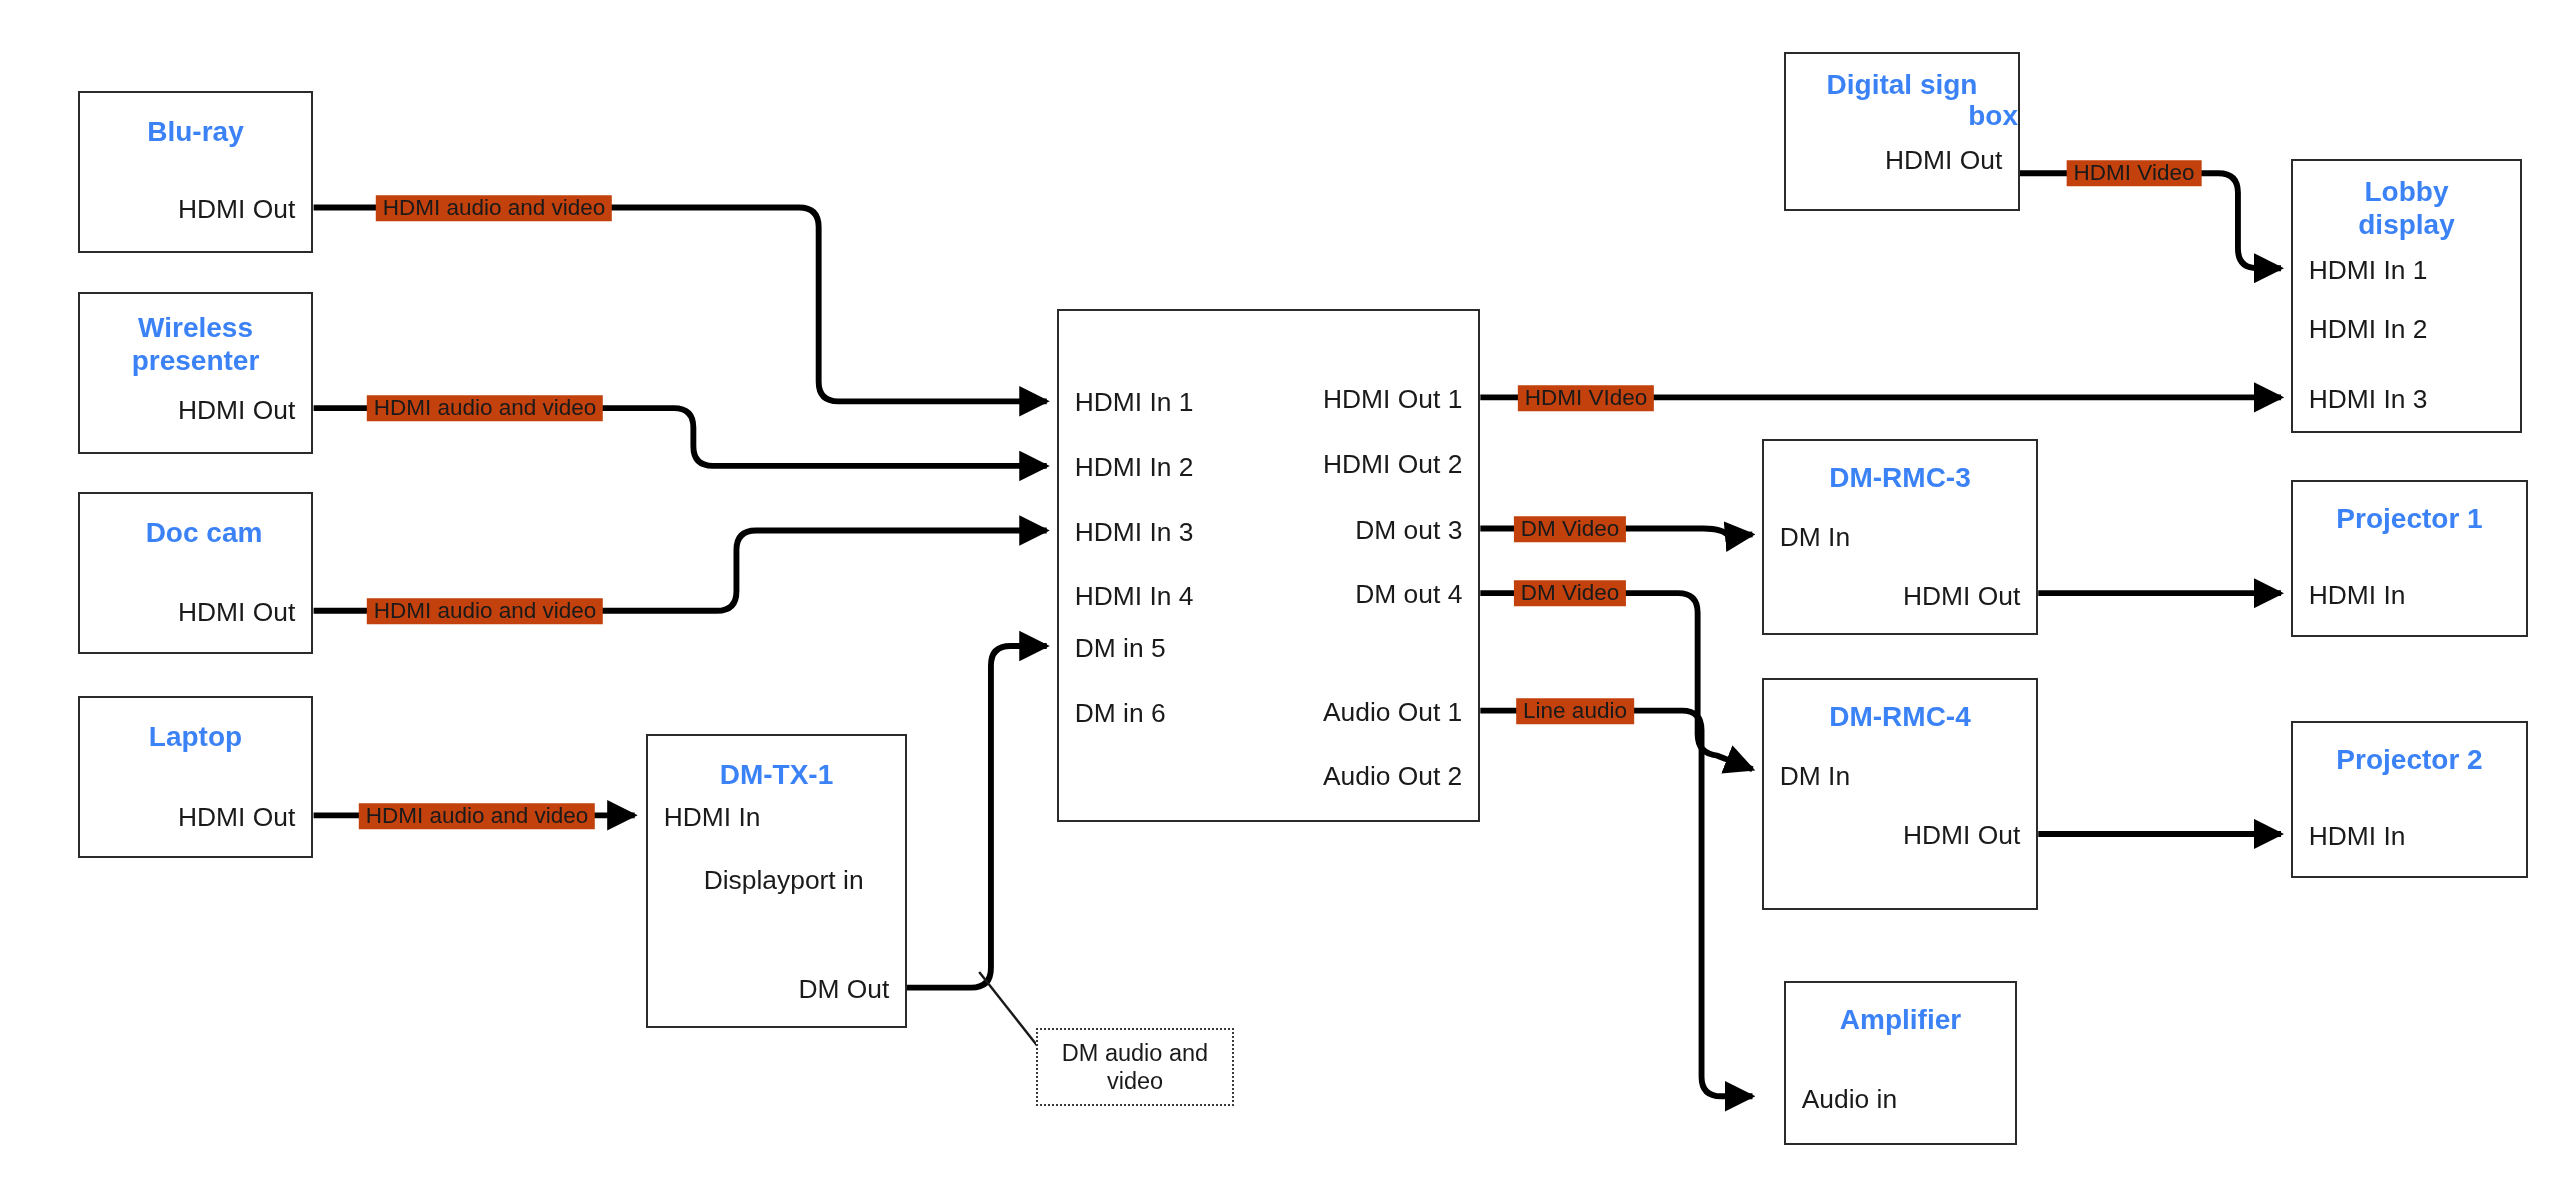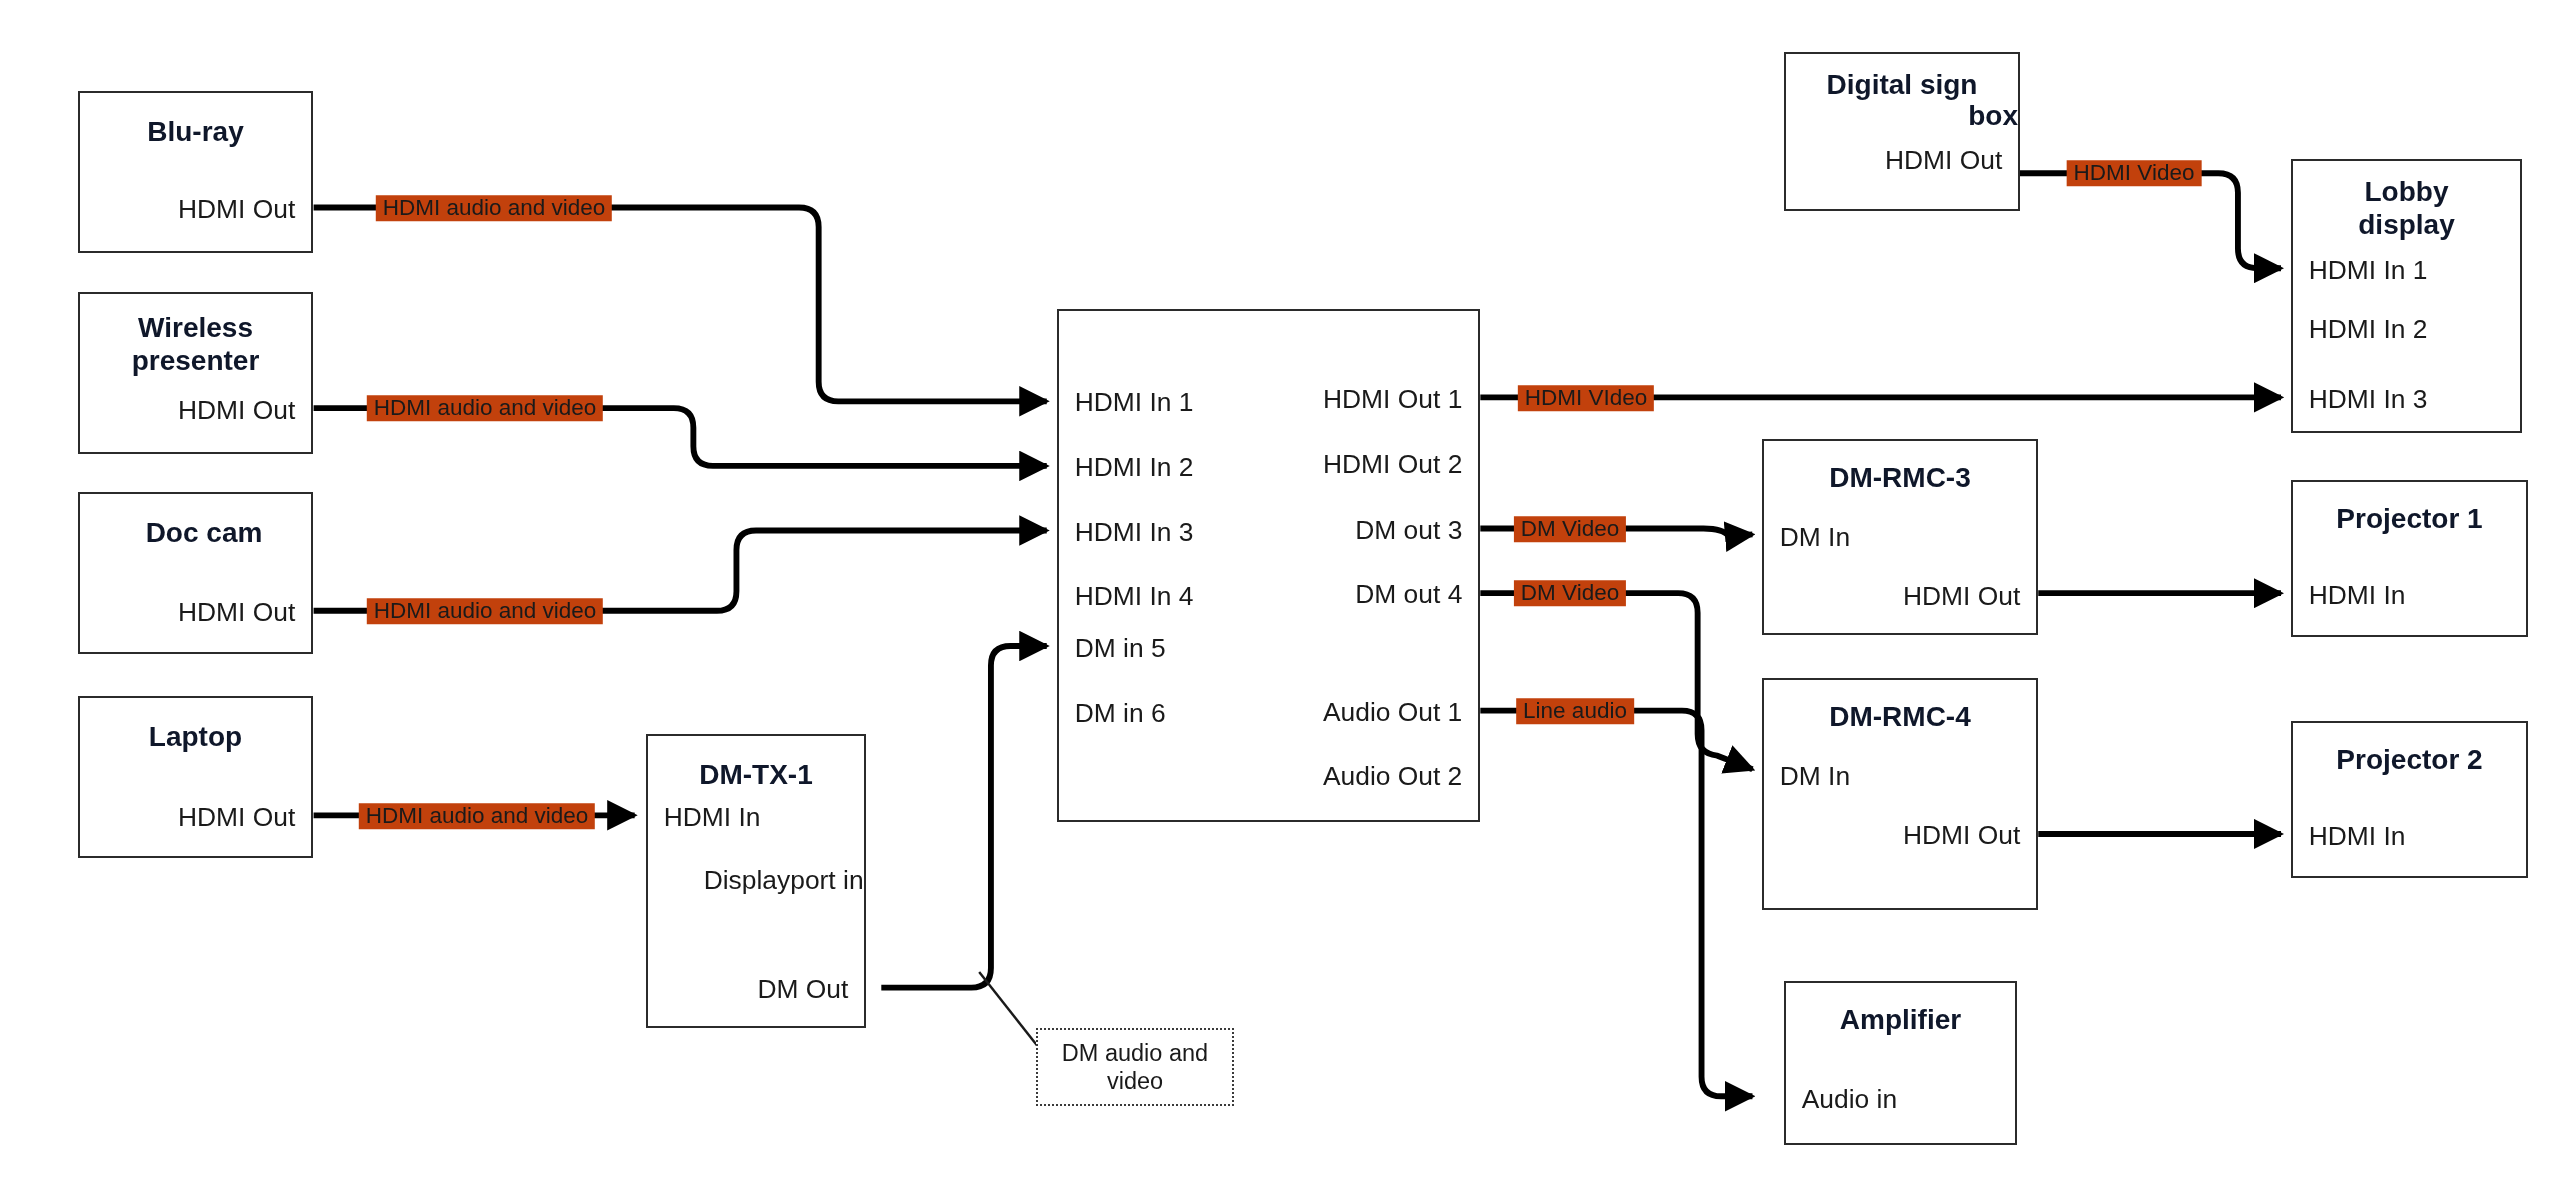--- a/index.html
+++ b/index.html
@@ -31,21 +31,21 @@
     border: 2.9px solid #2b2b2b;
     background: #ffffff;
   }
   .node .title {
     position: absolute;
     left: 0;
     right: 0;
     text-align: center;
     font-weight: bold;
     font-size: 28px;
-    color: #0f172a;
+    color: #3b82f6;
     line-height: 33px;
   }
   .port {
     position: absolute;
     font-size: 26.4px;
     color: #1a1a1a;
     line-height: 29px;
     white-space: nowrap;
   }
   .port.left  { left: 15.7px;  text-align: left; }
@@ -130,21 +130,21 @@
   <div class="node" style="left:78px; top:492px; width:235px; height:162px;">
     <div class="title" style="top:21.5px;padding-left:17px;">Doc cam</div>
     <div class="port right" style="top:104px;">HDMI Out</div>
   </div>
 
   <div class="node" style="left:78px; top:696px; width:235px; height:162px;">
     <div class="title" style="top:21.5px;">Laptop</div>
     <div class="port right" style="top:105px;">HDMI Out</div>
   </div>
 
-  <div class="node" style="left:646px; top:734px; width:220px; height:294px;">
+  <div class="node" style="left:646px; top:734px; width:261px; height:294px;">
     <div class="title" style="top:21.5px;">DM-TX-1</div>
     <div class="port left" style="top:67px;">HDMI In</div>
     <div class="port left" style="top:130px;margin-left:40px;">Displayport in</div>
     <div class="port right" style="top:239px;">DM Out</div>
   </div>
 
   <div class="node" style="left:1057px; top:309px; width:423px; height:513px;">
     <div class="port left" style="top:77px;">HDMI In 1</div>
     <div class="port left" style="top:142px;">HDMI In 2</div>
     <div class="port left" style="top:207px;">HDMI In 3</div>

